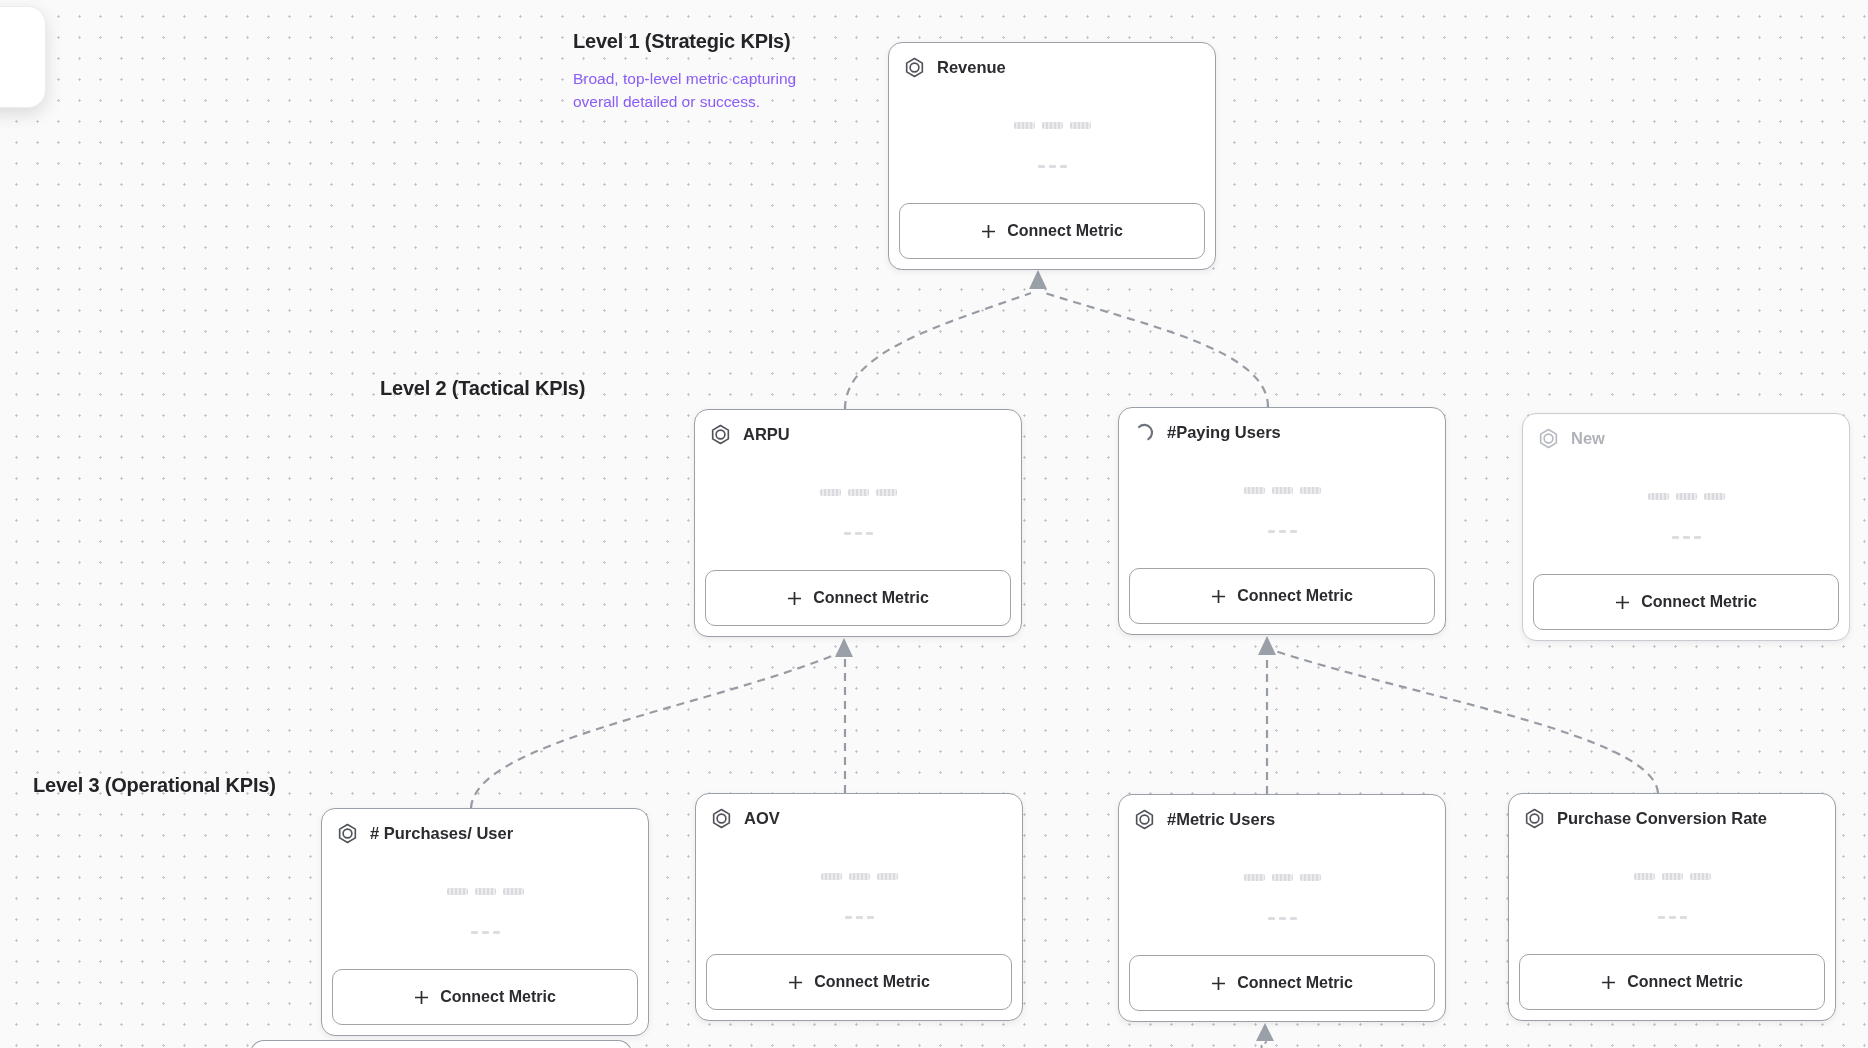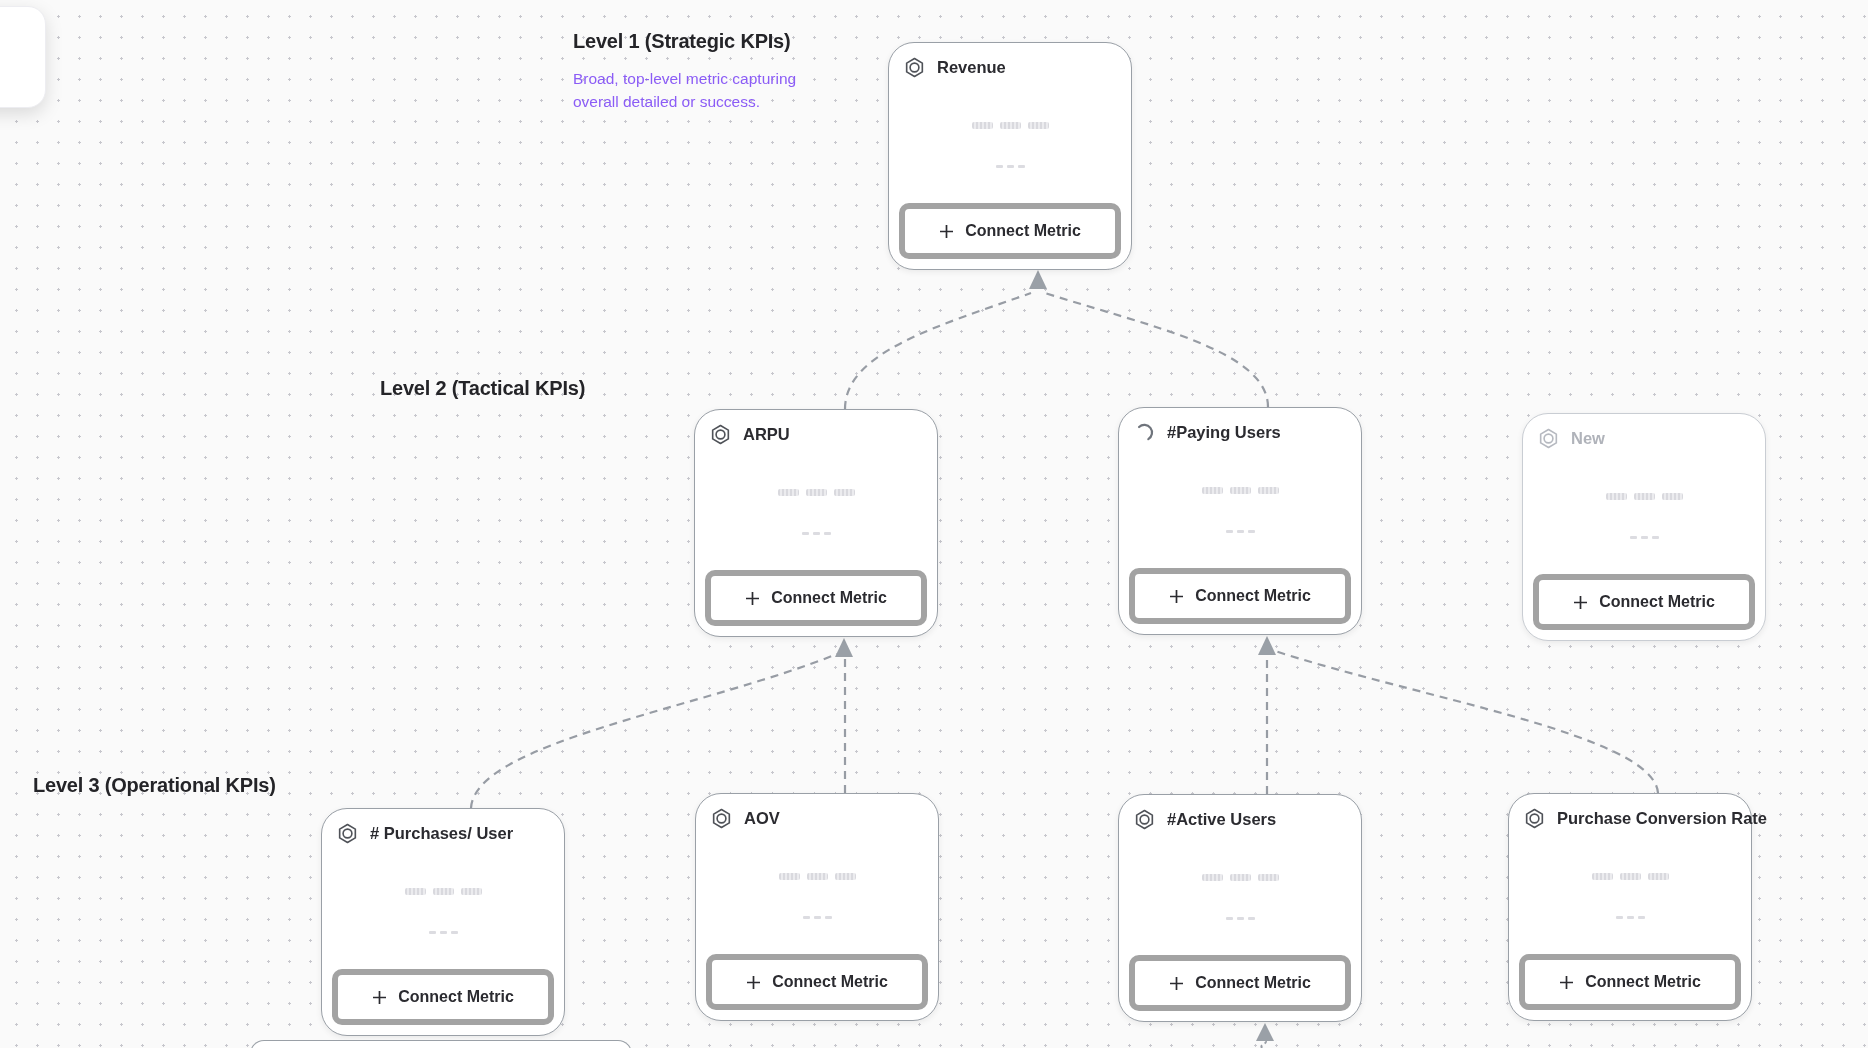--- a/index.html
+++ b/index.html
@@ -17,38 +17,38 @@
   .edge-squiggle{fill:none;stroke:#979ca4;stroke-width:2;stroke-dasharray:3 3;}
   .arrowhead{fill:#9aa0a7;stroke:none;}
 
   
   .level-label{position:absolute;z-index:2;}
   .level-heading{font-size:20px;font-weight:700;color:#242428;letter-spacing:-.2px;margin:4px 0 14px 0;}
   .level-desc{font-size:15.5px;line-height:23px;color:#8b5cf6;}
 
   
   .card{
-    position:absolute;z-index:2;width:244px;height:228px;box-sizing:border-box;
-    background:#fff;border:1.5px solid #9aa0a7;border-radius:26px;
+    position:absolute;z-index:2;width:328px;height:228px;box-sizing:border-box;
+    background:#fff;border:1.5px solid #9aa0a7;border-radius:14px;
     box-shadow:0 2px 6px rgba(0,0,0,.07);
   }
   .card-header{position:absolute;left:15px;top:14px;display:flex;align-items:center;gap:12px;}
   .card-title{font-size:16.5px;font-weight:600;color:#2b2b30;white-space:nowrap;}
   .icon-svg{display:block;}
 
   .skeleton-row1{position:absolute;left:0;right:0;top:79px;display:flex;justify-content:center;gap:7px;}
   .sk-bar{width:21px;height:7px;border-radius:2px;
     background:repeating-linear-gradient(90deg,#d9d9de 0 2px,#ececef 2px 4px);}
   .skeleton-row2{position:absolute;left:0;right:0;top:122px;display:flex;justify-content:center;gap:4px;}
   .sk-dash{width:7px;height:3px;border-radius:1px;background:#dcdce1;}
 
   .connect-btn{
     position:absolute;left:10px;right:10px;bottom:10px;height:56px;
     display:flex;align-items:center;justify-content:center;gap:11px;
-    background:#fff;border:6px solid #a3a3a3;border-radius:10px;cursor:pointer;
+    background:#fff;border:1px solid #a3a3a3;border-radius:10px;cursor:pointer;
     font-family:"Liberation Sans", sans-serif;
   }
   .connect-btn span{font-size:16px;font-weight:600;color:#2b2b30;}
 
   
   .card--new{border-color:#c9cdd3;}
   .card--new .card-title{color:#b0b3ba;}
 
   
   .toolbar-panel{
@@ -256,21 +256,21 @@
     <span>Connect Metric</span>
   </button>
 </div>
 
 <div class="card" style="left:1118px;top:794px;">
   <div class="card-header">
     <svg class="icon-svg" width="21" height="21" viewBox="0 0 22 22">
       <polygon points="11,1.6 19.2,6.4 19.2,15.6 11,20.4 2.8,15.6 2.8,6.4" fill="none" stroke="#4f5258" stroke-width="1.7" stroke-linejoin="round"></polygon>
       <circle cx="11" cy="11" r="4.6" fill="none" stroke="#4f5258" stroke-width="1.7"></circle>
     </svg>
-    <span class="card-title">#Active Users</span>
+    <span class="card-title">#Metric Users</span>
   </div>
   <div class="skeleton-row1">
       <span class="sk-bar"></span>
       <span class="sk-bar"></span>
       <span class="sk-bar"></span>
     </div>
   <div class="skeleton-row2">
       <span class="sk-dash"></span>
       <span class="sk-dash"></span>
       <span class="sk-dash"></span>

